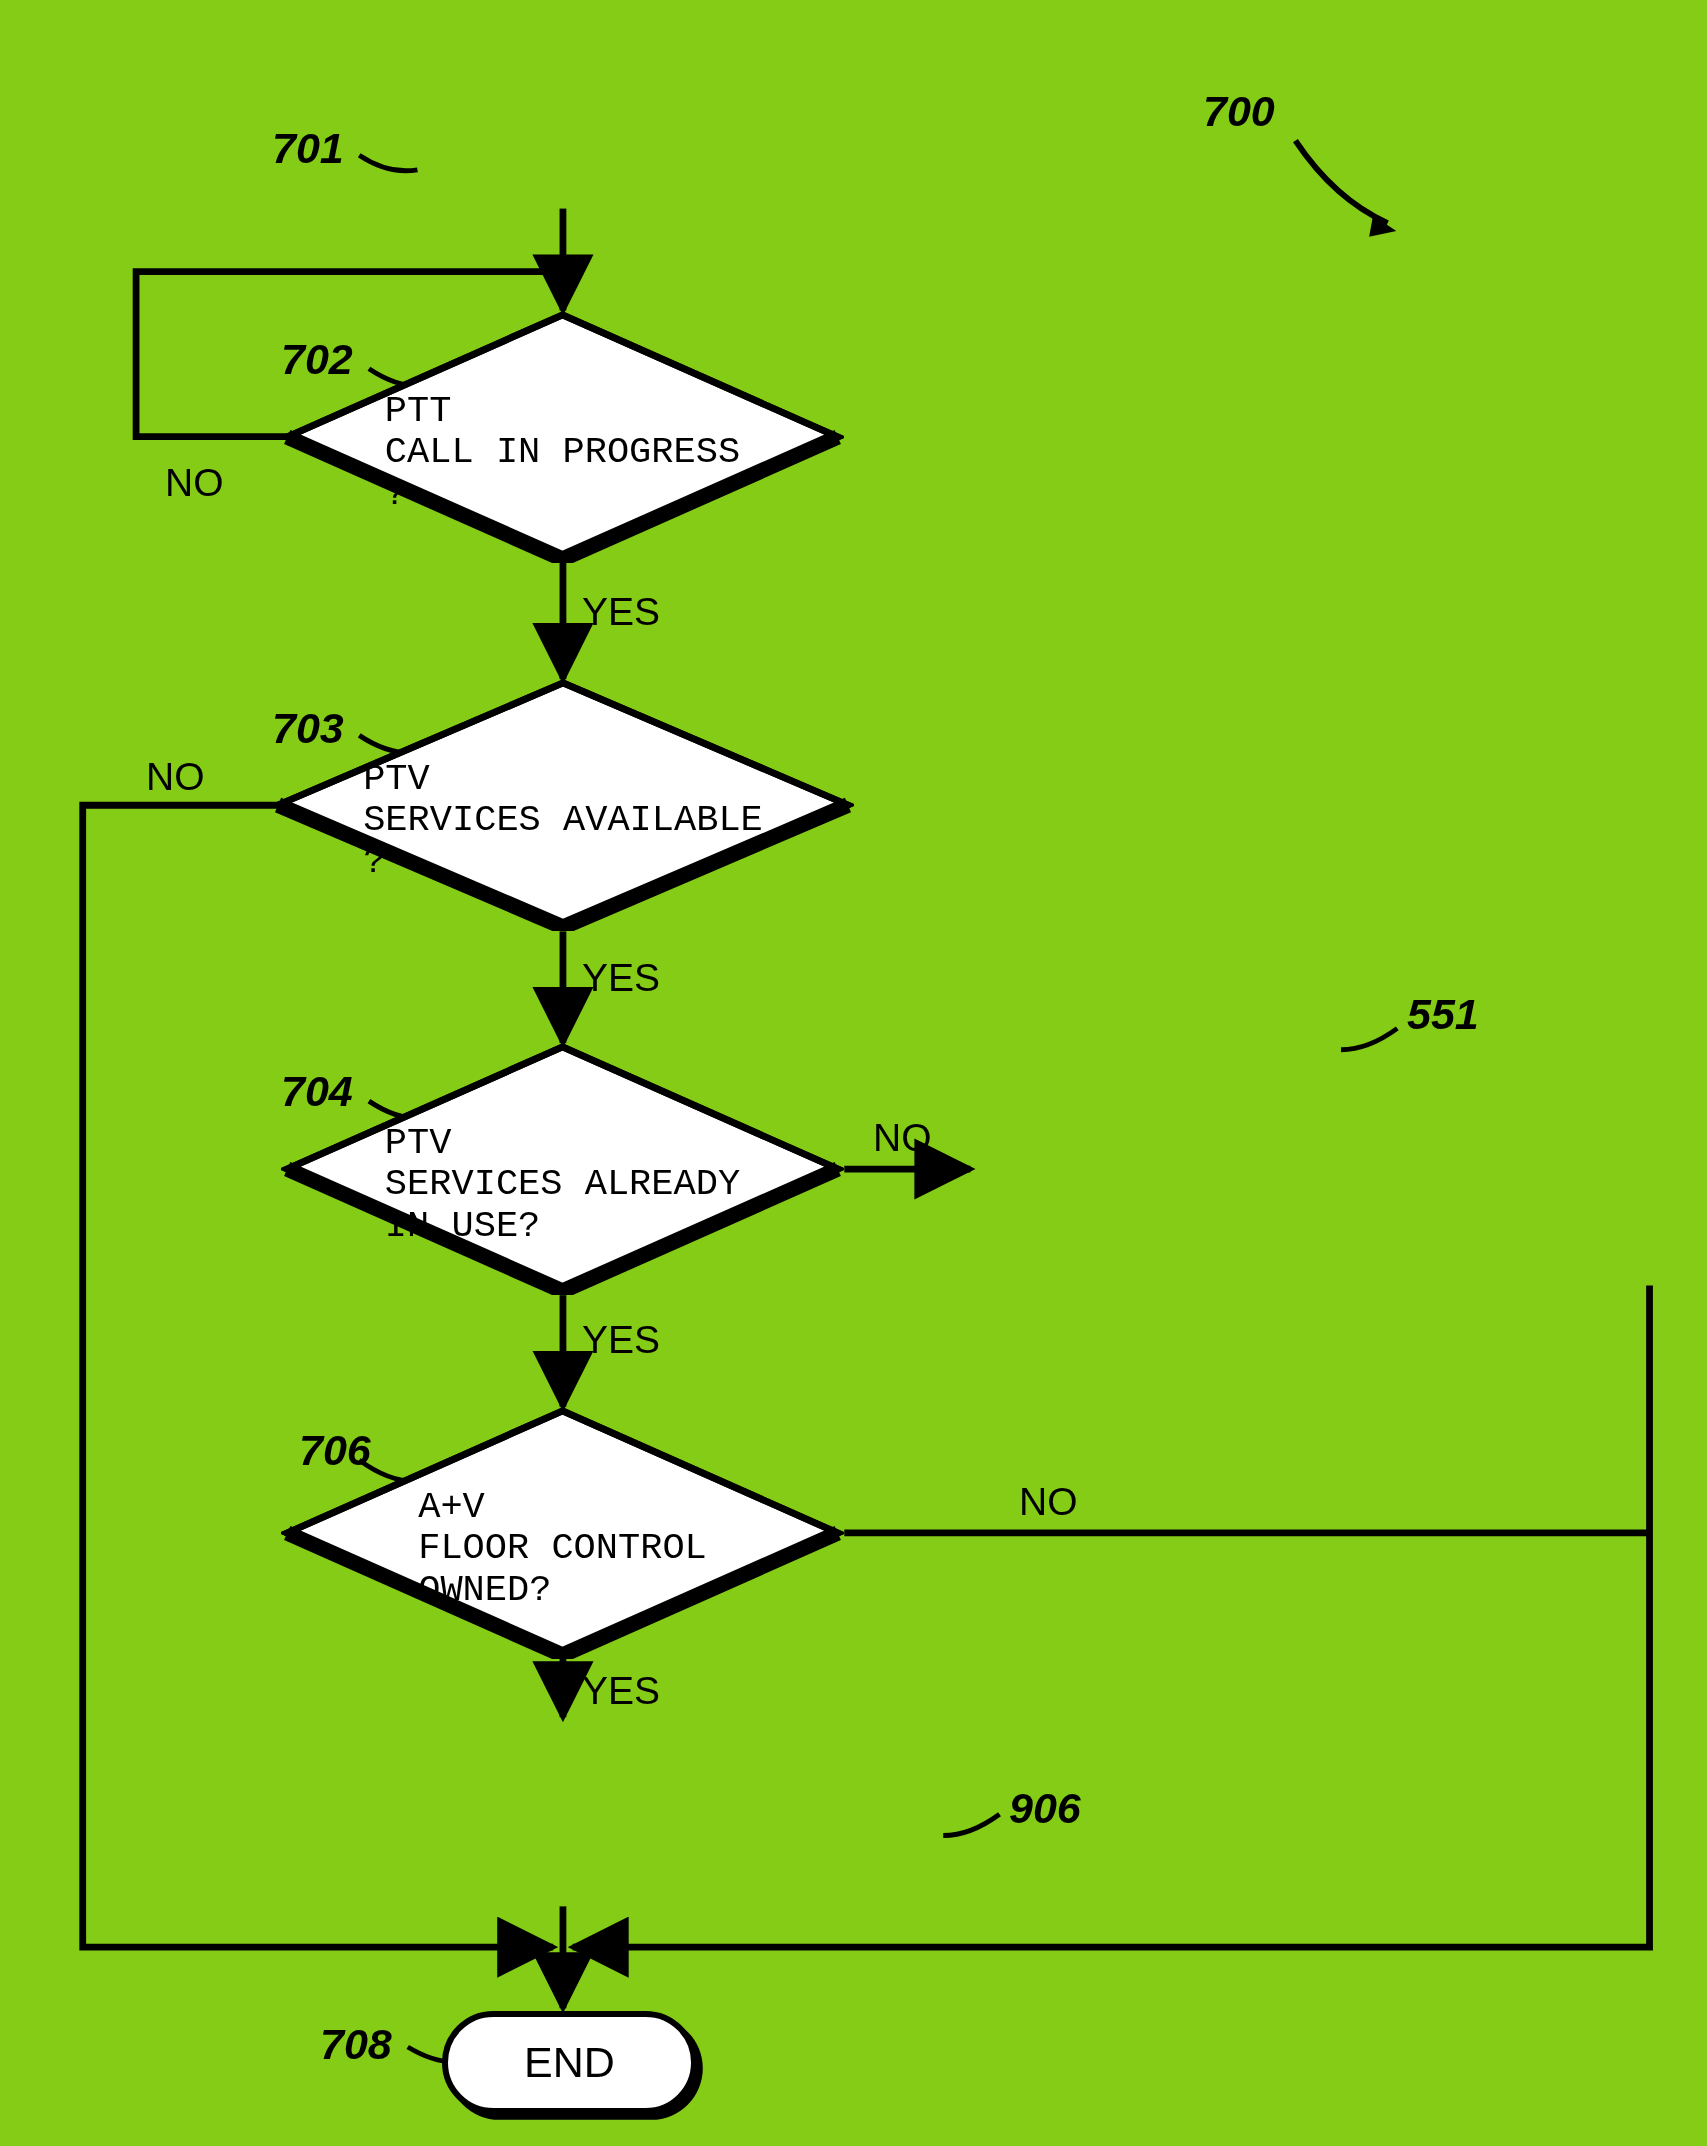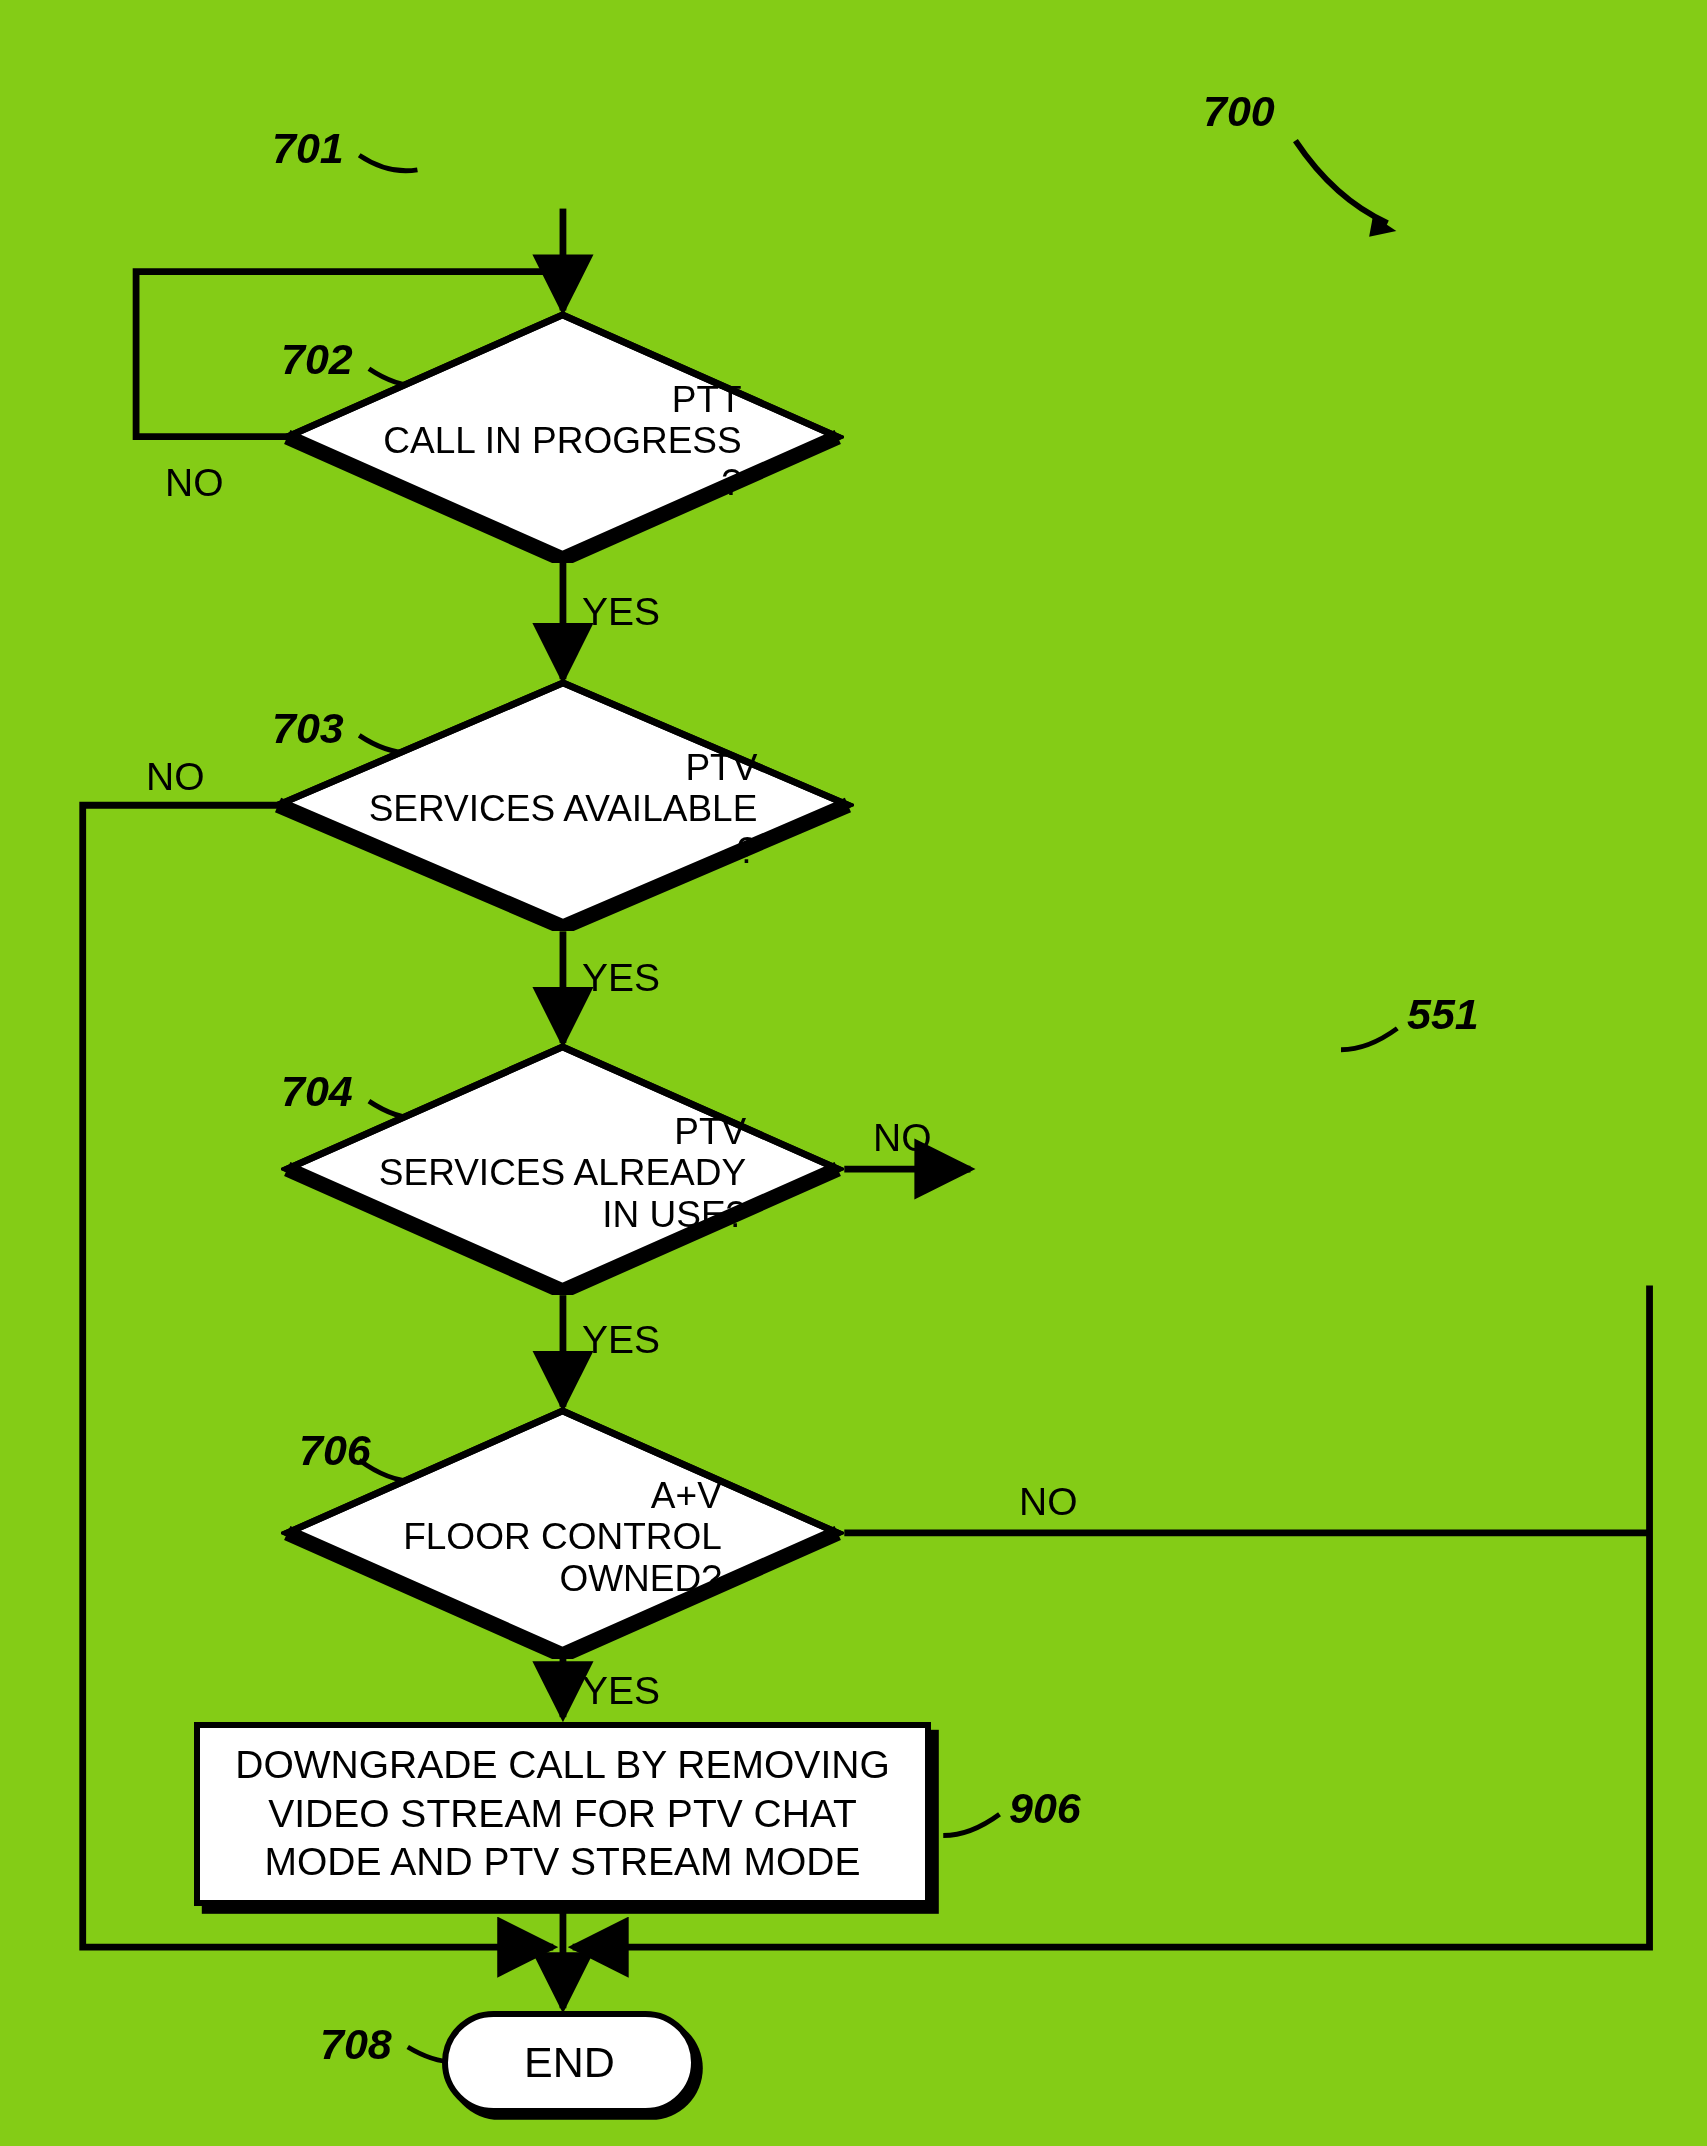--- a/index.html
+++ b/index.html
@@ -37,31 +37,32 @@
   }
   .decision {
     position: absolute;
   }
   .decision svg {
     display: block;
   }
   .decision .dtext {
     position: absolute;
     left: 0;
-    top: 4px;
+    top: 16px;
     width: 100%;
     height: 100%;
     display: flex;
     align-items: center;
     justify-content: center;
-    text-align: right;
+    text-align: left;
     font-size: 37px;
     line-height: 1.12;
     padding: 0 87px;
     box-sizing: border-box;
+    font-family: Liberation Mono, monospace;
   }
   .processbox {
     position: absolute;
     border: 6.8px solid #000;
     box-shadow: 7.8px 7.8px 0 #000;
     background: #fff;
     text-align: center;
     font-size: 39px;
     line-height: 1.25;
     display: flex;
@@ -170,20 +171,19 @@
       <polygon points="290,4 574,130 290,256 6,130" fill="#fff" stroke="#000" stroke-width="7"></polygon>
       <polyline points="574,130 290,256 6,130" fill="none" stroke="#000" stroke-width="16" stroke-linejoin="miter"></polyline>
       <polygon points="290,4 574,130 290,256 6,130" fill="none" stroke="#000" stroke-width="7"></polygon>
     </svg>
     <div class="dtext">A+V<br>FLOOR CONTROL<br>OWNED?</div>
   </div>
   <div class="reflabel" style="left:272px; top:1426px;margin-left:27px;">706</div>
   <div class="label" style="left:1019px; top:1480px;">NO</div>
   <div class="label" style="left:582px; top:1669px;">YES</div>
 
-  <div class="processbox" style="left:194px; top:1722px; width:737px; height:184px;">DOWNGRADE CALL BY REMOVING VIDEO STREAM FOR PTV CHAT MODE AND PTV STREAM MODE</div>
   <div class="reflabel" style="left:1009px; top:1784px;">906</div>
 
   <div class="terminator" style="left:442px; top:2011px; width:243px; height:91px;">END</div>
   <div class="reflabel" style="left:320px; top:2020px;">708</div>
 
 </div>
 
 
 </body></html>

